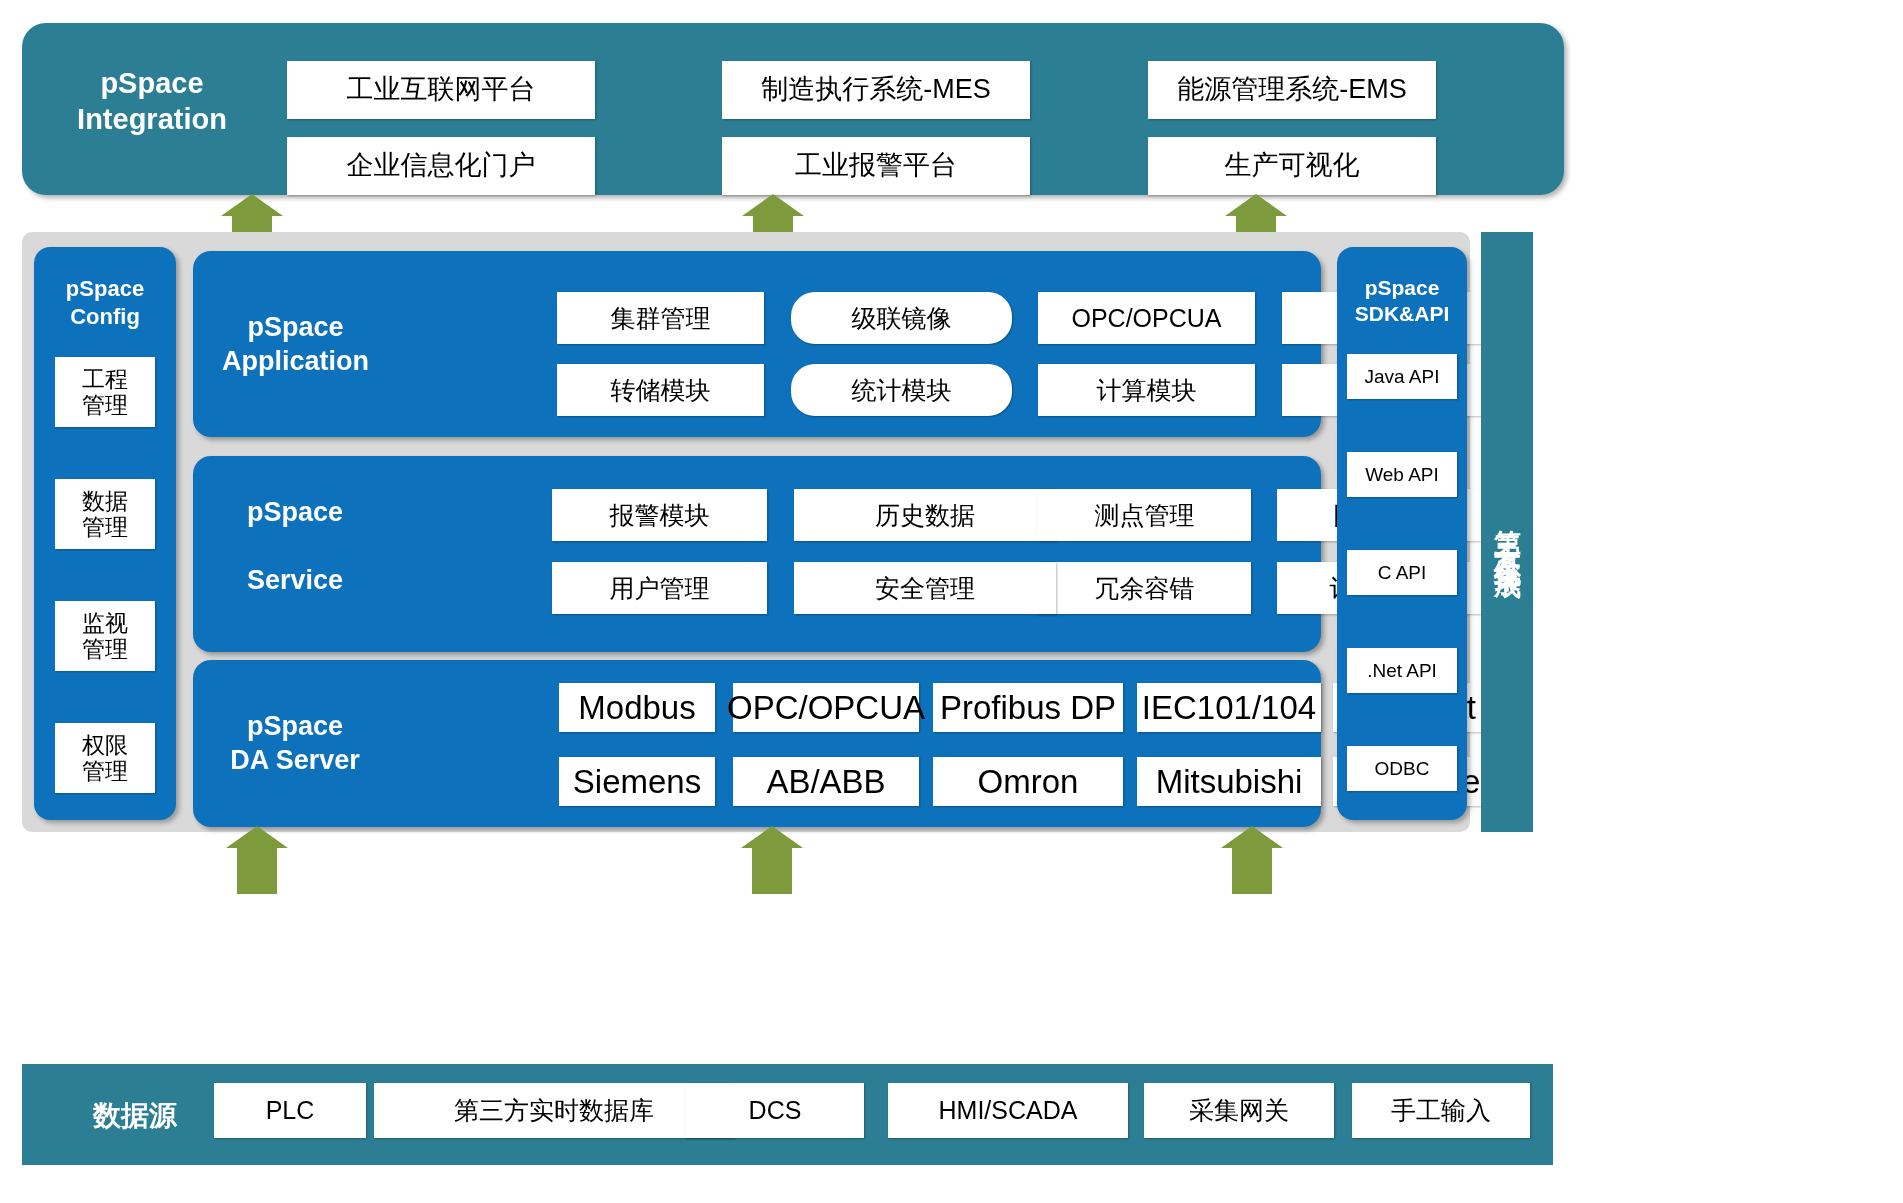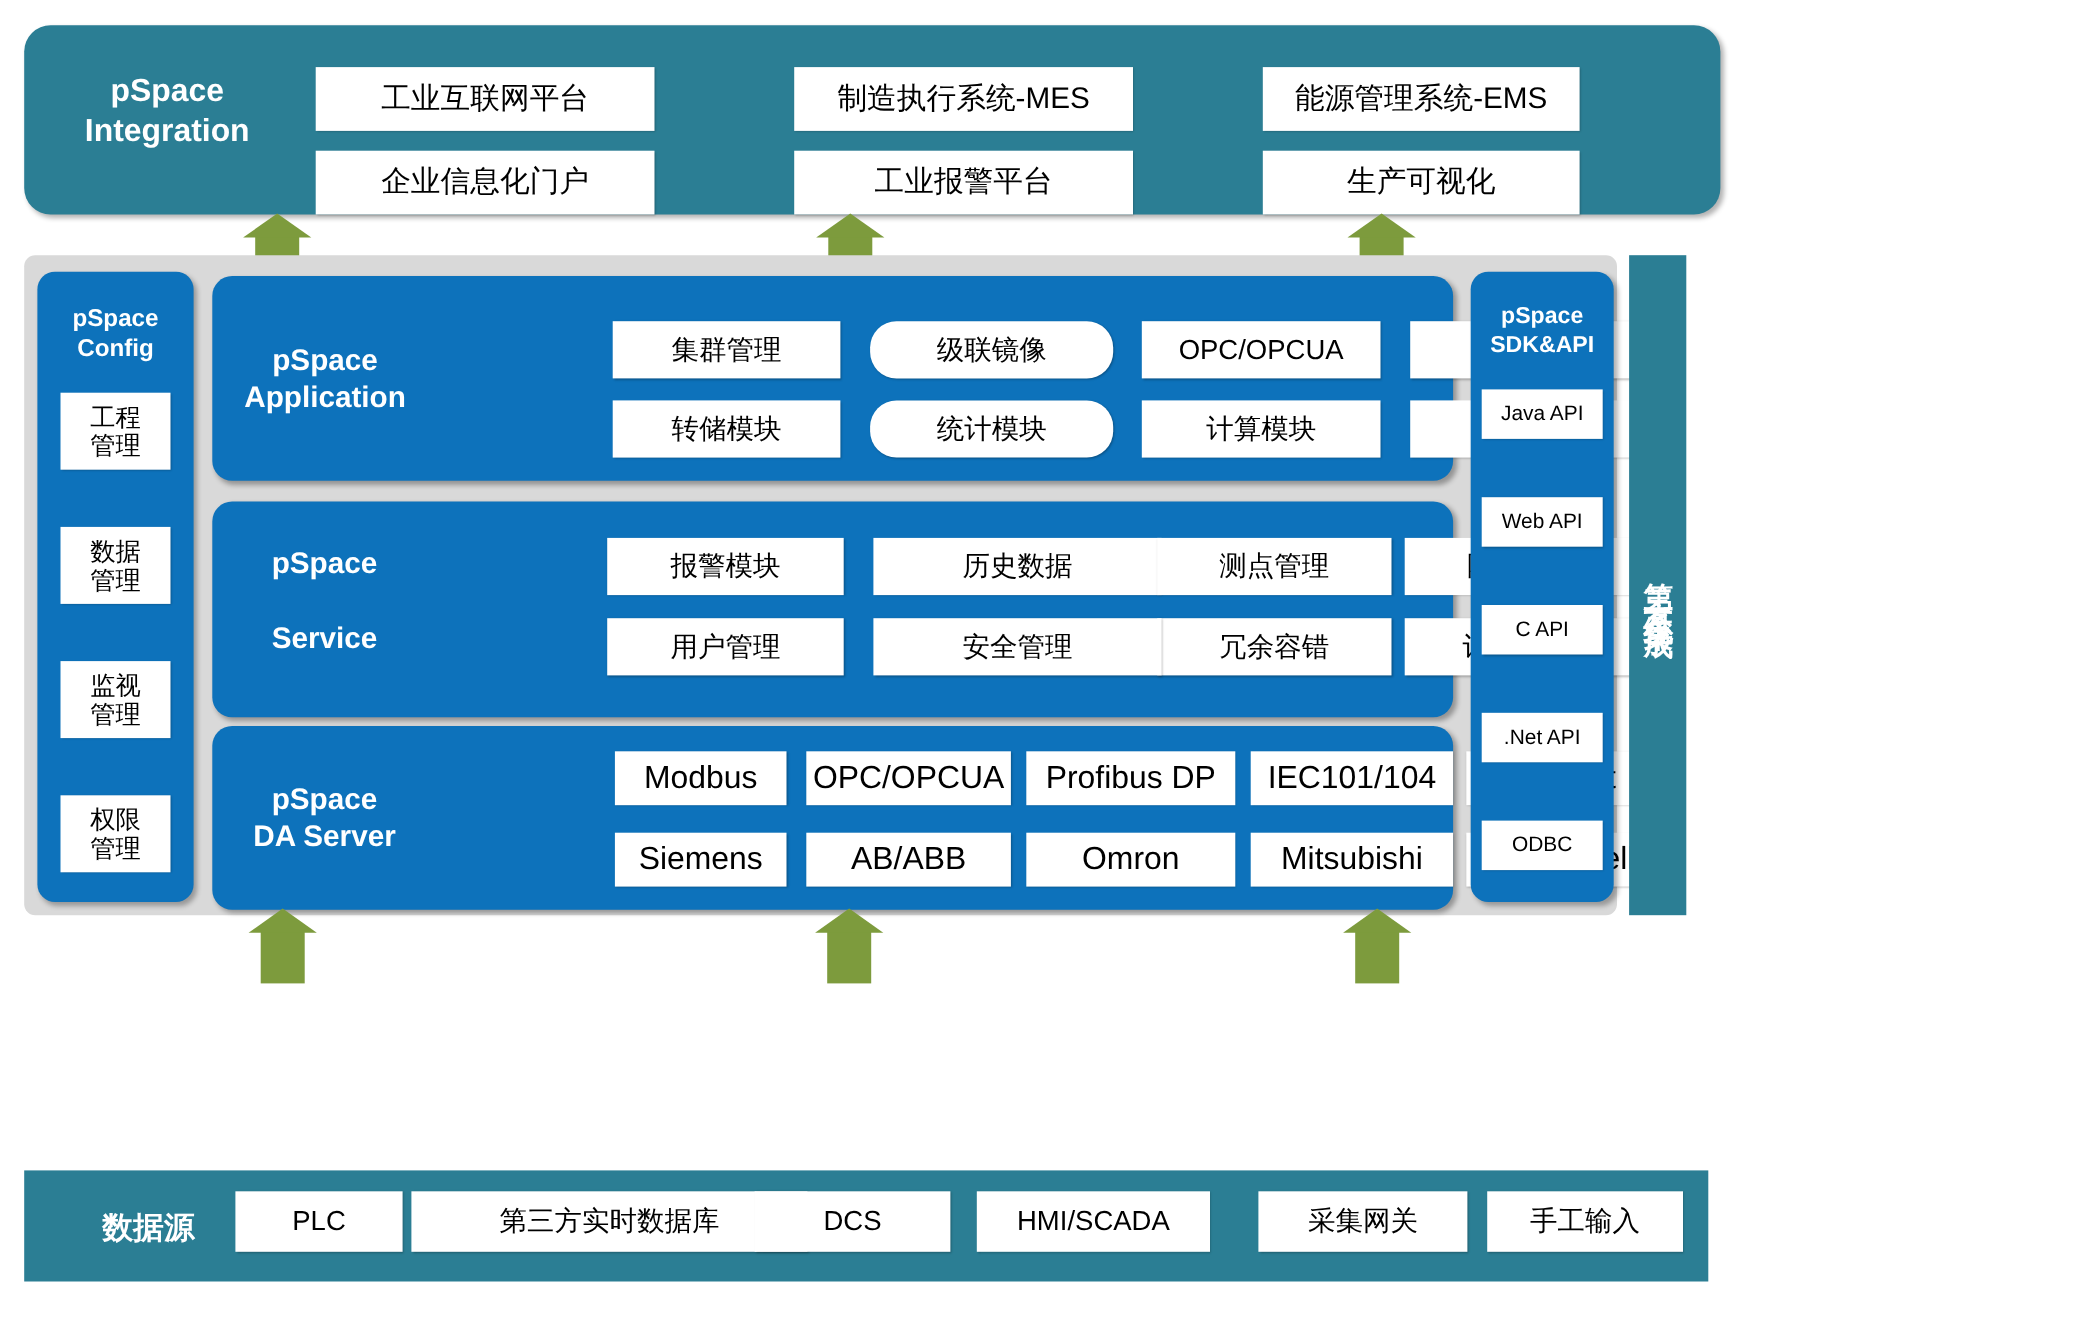--- a/index.html
+++ b/index.html
@@ -134,28 +134,28 @@
   .ap-c3 { left: 1089px; width: 220px; }
   .ap-r0 { top: 41px; }
   .ap-r1 { top: 113px; }
 
   #service { left: 193px; top: 456px; width: 1128px; height: 196px; }
   #service .side-title { left: 22px; top: 40px; width: 160px; font-size: 27px; }
   #service .side-title.l2 { top: 108px; }
   #service .cell { height: 52px; font-size: 25px; }
   .sv-c0 { left: 359px; width: 215px; }
   .sv-c1 { left: 601px; width: 262px; }
-  .sv-c2 { left: 845px; width: 213px; margin-left: 14px; }
+  .sv-c2 { left: 845px; width: 213px; }
   .sv-c3 { left: 1084px; width: 212px; }
   .sv-r0 { top: 33px; }
   .sv-r1 { top: 106px; }
 
   #daserver { left: 193px; top: 660px; width: 1128px; height: 167px; }
   #daserver .side-title { left: 12px; top: 50px; width: 180px; font-size: 27px; }
-  #daserver .cell { height: 49px; font-size: 29px; }
+  #daserver .cell { height: 49px; font-size: 33px; }
   .da-c0 { left: 366px; width: 156px; }
   .da-c1 { left: 540px; width: 186px; }
   .da-c2 { left: 740px; width: 190px; }
   .da-c3 { left: 944px; width: 184px; }
   .da-c4 { left: 1140px; width: 172px; }
   .da-r0 { top: 23px; }
   .da-r1 { top: 97px; }
 
   
   #datasource {
@@ -163,21 +163,21 @@
     background: #2b7e94;
   }
   #datasource .side-title {
     position: absolute; left: 38px; top: 33px; width: 150px;
     color: #ffffff; font-weight: bold; font-size: 28px; text-align: center;
   }
   #datasource .cell { position: absolute; top: 19px; height: 55px; font-size: 25px; }
   .ds-0 { left: 192px; width: 152px; }
   .ds-1 { left: 352px; width: 360px; }
   .ds-2 { left: 664px; width: 178px; }
-  .ds-3 { left: 866px; width: 212px; }
+  .ds-3 { left: 866px; width: 240px; }
   .ds-4 { left: 1122px; width: 190px; }
   .ds-5 { left: 1330px; width: 178px; text-align: center; }
 </style>
 </head>
 <body>
 
 <div id="stage">
 
   <div id="integration">
     <div class="side-title">pSpace

